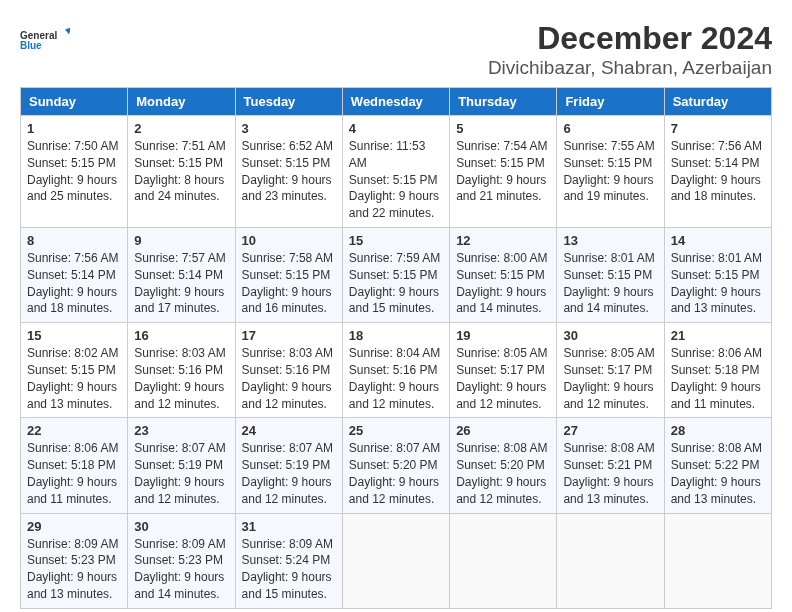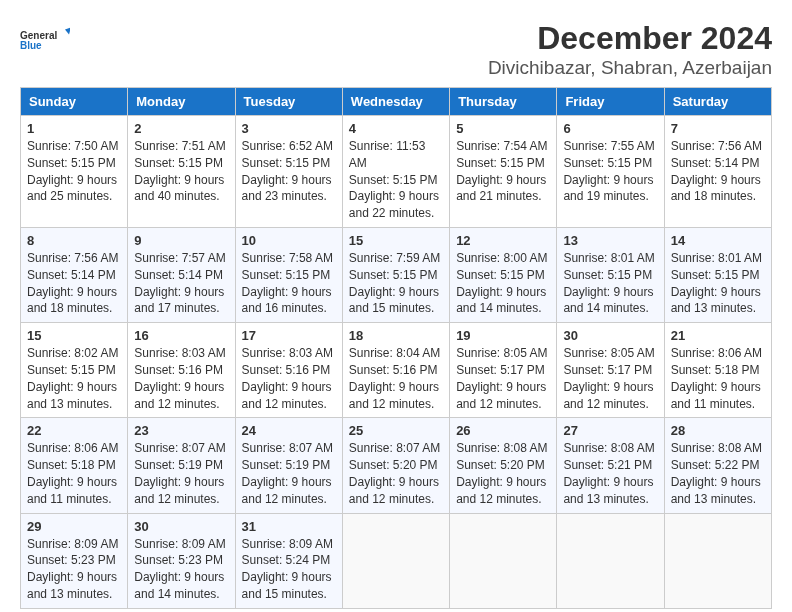--- a/index.html
+++ b/index.html
@@ -117,21 +117,21 @@
           <span>Sunrise: 7:50 AM</span><br>
           <span>Sunset: 5:15 PM</span><br>
           <span>Daylight: 9 hours and 25 minutes.</span>
         </div>
       </td>
           <td>
         <span class="day-number">2</span>
         <div class="day-info">
           <span>Sunrise: 7:51 AM</span><br>
           <span>Sunset: 5:15 PM</span><br>
-          <span>Daylight: 9 hours and 40 minutes.</span>
+          <span>Daylight: 8 hours and 24 minutes.</span>
         </div>
       </td>
           <td>
         <span class="day-number">3</span>
         <div class="day-info">
           <span>Sunrise: 6:52 AM</span><br>
           <span>Sunset: 5:15 PM</span><br>
           <span>Daylight: 9 hours and 23 minutes.</span>
         </div>
       </td>

